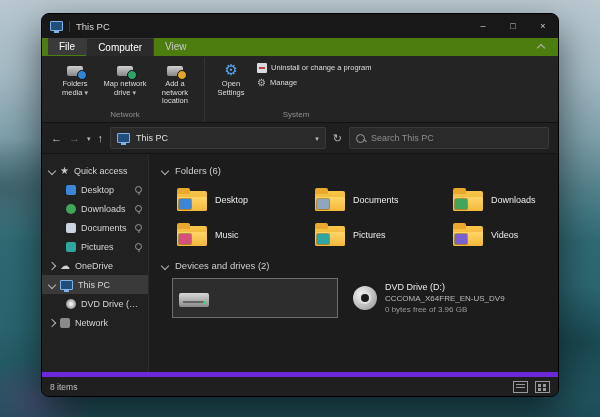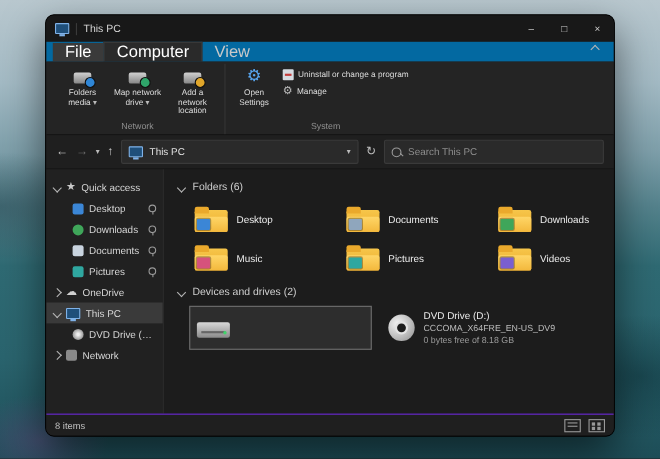--- a/index.html
+++ b/index.html
@@ -39,22 +39,22 @@
   .mini-pc.gray::after{background:#b5b5b5;}
 
   
   .chev{width:5px;height:5px;border-right:1.2px solid #b5b5b5;
     border-bottom:1.2px solid #b5b5b5;display:inline-block;flex:0 0 auto;}
   .chev.right{transform:rotate(-45deg);}
   .chev.down{transform:rotate(45deg);}
   .chev.up{transform:rotate(-135deg);}
 
   
-  .ribbon-tabs{height:18px;background:#0369a1;display:flex;align-items:flex-end;
-    padding-left:6px;font-size:15px;flex:0 0 auto;}
+  .ribbon-tabs{height:18px;background:#4d7c0f;display:flex;align-items:flex-start;
+    padding-left:6px;font-size:10px;flex:0 0 auto;}
   .tab{padding:0 11px;color:#c9c9c9;height:17px;display:flex;align-items:center;}
   .tab.file{background:#3a3a3a;color:#fff;}
   .tab.active{background:#2a2a2a;color:#fff;border:1px solid #3a3a3a;border-bottom:none;}
   .ribbon-collapse{margin-left:auto;margin-right:10px;padding:4px;}
 
   
   .ribbon{height:64px;background:#242424;border-bottom:1px solid #121212;
     display:flex;padding:2px 4px 0 4px;flex:0 0 auto;}
   .rgroup{display:flex;flex-direction:column;padding:0 5px;}
   .rgroup + .rgroup{border-left:1px solid #343434;}
@@ -174,21 +174,21 @@
     background:linear-gradient(#d8d8d8,#8a8a8a);border-radius:2px;}
   .hdd-slot{position:absolute;left:4px;right:4px;bottom:6px;height:2px;background:#666;}
   .hdd-led{position:absolute;right:3px;bottom:5px;width:3px;height:3px;border-radius:50%;
     background:#3fd66a;}
   .disc{width:24px;height:24px;border-radius:50%;flex:0 0 auto;position:relative;
     background:radial-gradient(circle at 35% 35%,#f4f4f4,#bdbdbd 55%,#8a8a8a);}
   .disc::after{content:'';position:absolute;left:8px;top:8px;width:8px;height:8px;
     border-radius:50%;background:#1c1c1c;box-shadow:0 0 0 2px #e3e3e3;}
 
   
-  .statusbar{height:19px;background:#1f1f1f;border-top:1px solid #6d28d9;display:flex;
+  .statusbar{height:19px;background:#1f1f1f;border-top:5px solid #6d28d9;display:flex;
     align-items:center;padding:0 8px;font-size:8.5px;color:#c0c0c0;flex:0 0 auto;}
   .sb-right{margin-left:auto;display:flex;align-items:center;}
   .view-ic{width:13px;height:10px;border:1px solid #9a9a9a;position:relative;margin-left:7px;}
   .view-ic.list::before{content:'';position:absolute;left:2px;right:2px;top:2px;height:1px;
     background:#9a9a9a;box-shadow:0 3px 0 #9a9a9a;}
   .view-ic.thumbs::before{content:'';position:absolute;left:2px;top:2px;width:3px;height:3px;
     background:#9a9a9a;box-shadow:5px 0 0 #9a9a9a,0 4px 0 #9a9a9a,5px 4px 0 #9a9a9a;}
 </style>
 </head>
 <body>
@@ -415,21 +415,21 @@
             <span class="hdd-body"></span>
               <span class="hdd-slot"></span>
               <span class="hdd-led"></span>
           </span>
         </div>
         <div class="dtile">
           <span class="disc"></span>
           <span class="dinfo">
             <span class="dname">DVD Drive (D:)</span>
             <span class="dvol">CCCOMA_X64FRE_EN-US_DV9</span>
-            <span class="dfree">0 bytes free of 8.18 GB</span>
+            <span class="dfree">0 bytes free of 3.96 GB</span>
           </span>
         </div>
       </div>
 
     </div>
   </div>
 
   <div class="statusbar">
     <span>8 items</span>
     <div class="sb-right">

